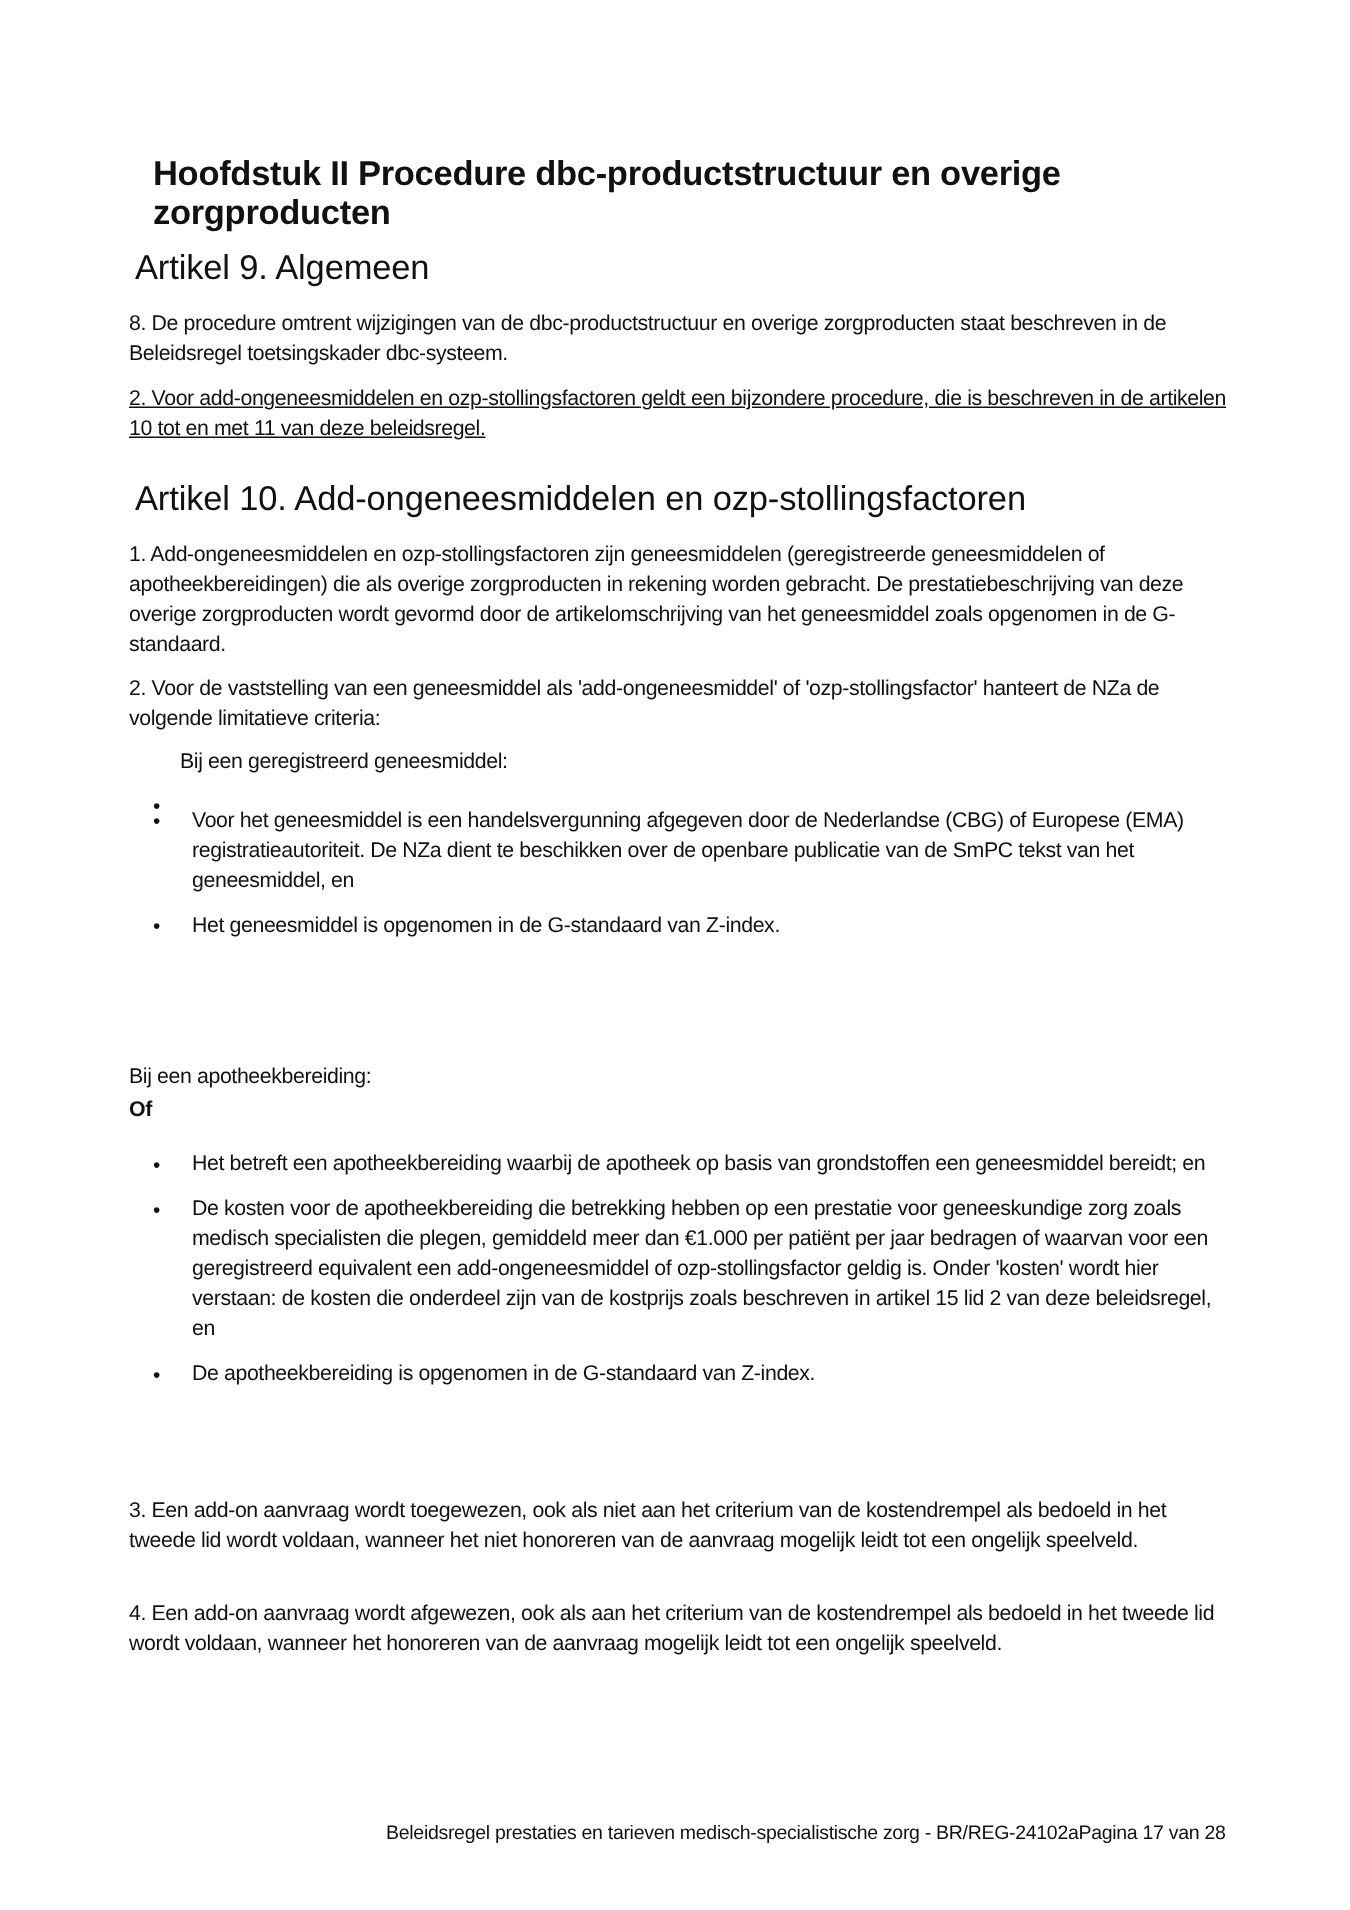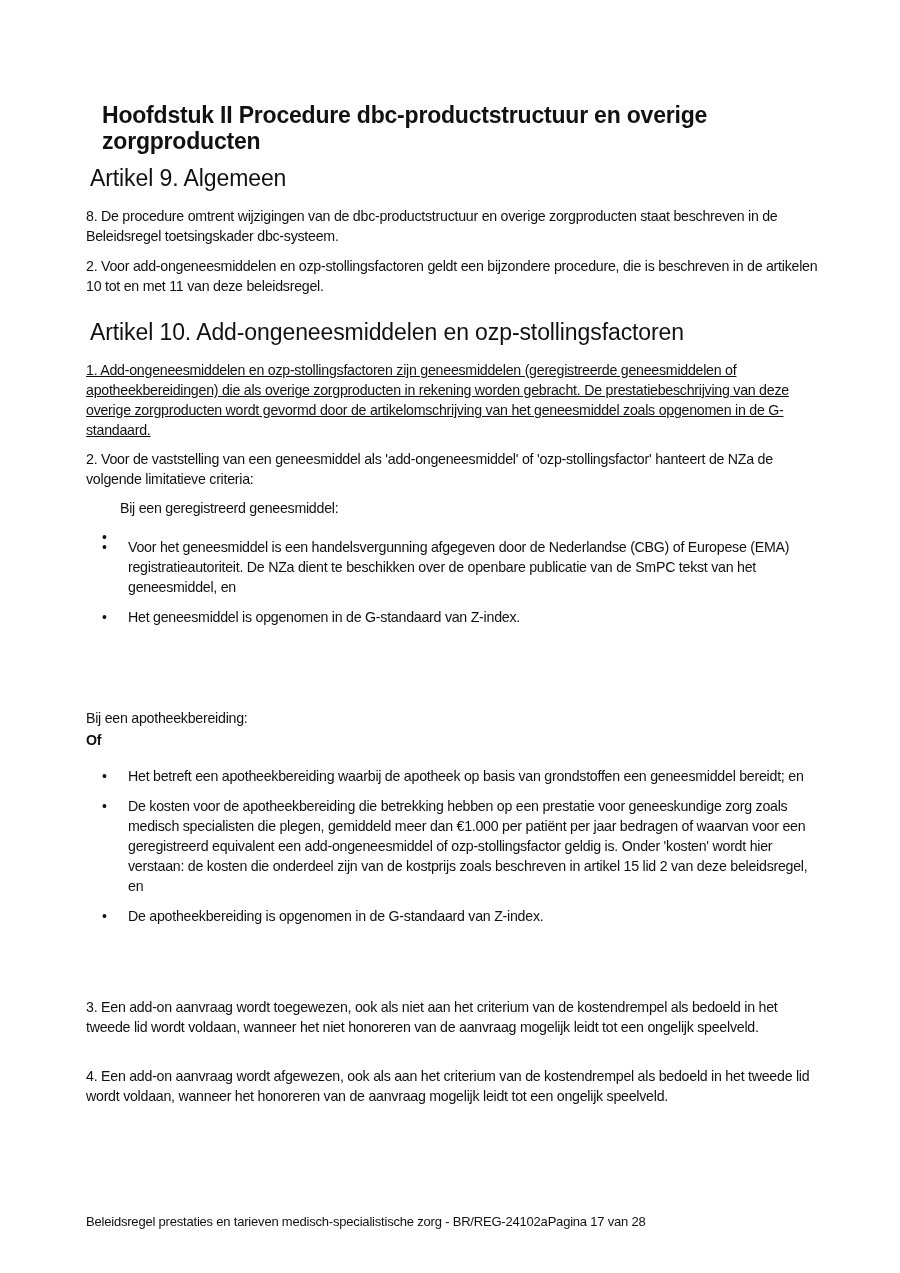--- a/index.html
+++ b/index.html
@@ -74,38 +74,38 @@
     }
     .footer {
       position: absolute;
       top: 1213px;
       left: 86px;
       width: 731px;
       font-size: 13px;
       line-height: 18px;
       letter-spacing: -0.2px;
       display: flex;
-      justify-content: flex-start;
+      justify-content: flex-end;
     }
   </style>
 </head>
 <body>
 
 <div class="page">
 
   <h1 class="chapter-title">Hoofdstuk II Procedure dbc-productstructuur en overige zorgproducten</h1>
 
   <h2 class="article-title" style="top:160px;">Artikel 9. Algemeen</h2>
 
   <p class="para" style="top:206px;">8. De procedure omtrent wijzigingen van de dbc-productstructuur en overige zorgproducten staat beschreven in de Beleidsregel toetsingskader dbc-systeem.</p>
-  <p class="para" style="top:256px;">2. Voor add-ongeneesmiddelen en ozp-stollingsfactoren geldt een bijzondere procedure, die is beschreven in de artikelen 10 tot en met 11 van deze beleidsregel.</p>
+  <p class="para" style="top:256px;text-decoration:underline;">2. Voor add-ongeneesmiddelen en ozp-stollingsfactoren geldt een bijzondere procedure, die is beschreven in de artikelen 10 tot en met 11 van deze beleidsregel.</p>
 
   <h2 class="article-title" style="top:314px;text-align:center;">Artikel 10. Add-ongeneesmiddelen en ozp-stollingsfactoren</h2>
 
-  <p class="para" style="top:360px;text-decoration:underline;">1. Add-ongeneesmiddelen en ozp-stollingsfactoren zijn geneesmiddelen (geregistreerde geneesmiddelen of apotheekbereidingen) die als overige zorgproducten in rekening worden gebracht. De prestatiebeschrijving van deze overige zorgproducten wordt gevormd door de artikelomschrijving van het geneesmiddel zoals opgenomen in de G-standaard.</p>
+  <p class="para" style="top:360px;">1. Add-ongeneesmiddelen en ozp-stollingsfactoren zijn geneesmiddelen (geregistreerde geneesmiddelen of apotheekbereidingen) die als overige zorgproducten in rekening worden gebracht. De prestatiebeschrijving van deze overige zorgproducten wordt gevormd door de artikelomschrijving van het geneesmiddel zoals opgenomen in de G-standaard.</p>
   <p class="para" style="top:449px;">2. Voor de vaststelling van een geneesmiddel als 'add-ongeneesmiddel' of 'ozp-stollingsfactor' hanteert de NZa de volgende limitatieve criteria:</p>
   <p class="para" style="top:498px;margin-left:34px;">Bij een geregistreerd geneesmiddel:</p>
 
   <ul class="bullet-list" style="top:527px;">
     <li class="bullet-item">
       <span class="bullet-dot">•</span>
     </li>
     <li class="bullet-item">
       <span class="bullet-dot">•</span>
       <span>Voor het geneesmiddel is een handelsvergunning afgegeven door de Nederlandse (CBG) of Europese (EMA) registratieautoriteit. De NZa dient te beschikken over de openbare publicatie van de SmPC tekst van het geneesmiddel, en</span>

